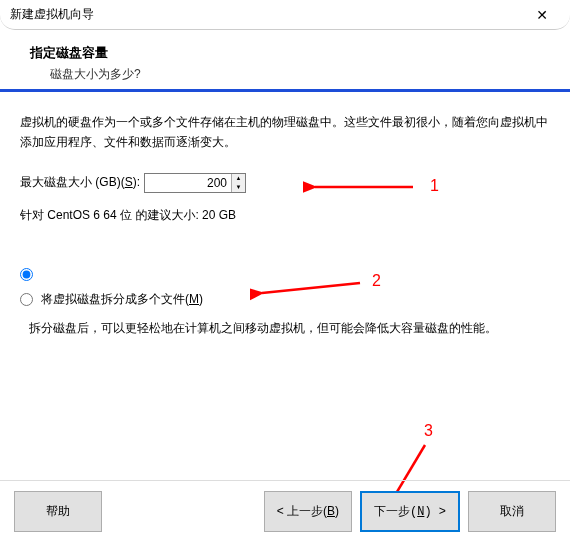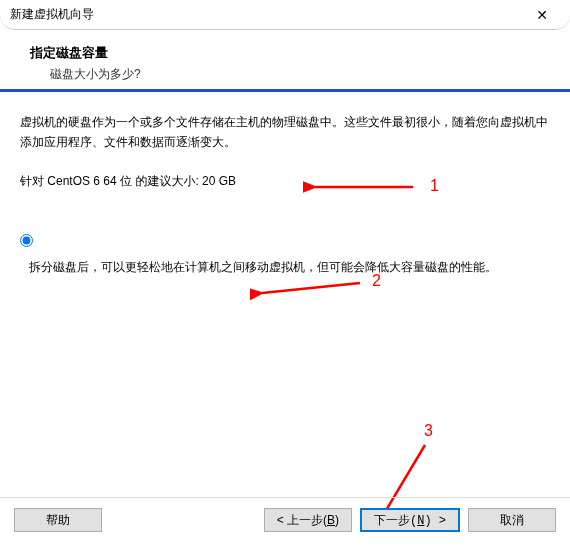--- a/index.html
+++ b/index.html
@@ -18,21 +18,21 @@
     .spinner { display: flex; flex-direction: column; width: 14px; border-left: 1px solid #aaa; }
     .spinner-btn { flex: 1; background: #f0f0f0; border: none; font-size: 6px; line-height: 1; cursor: pointer; padding: 0; display:flex; align-items:center; justify-content:center; }
     .hint { font-size: 12px; color: #000; margin-bottom: 44px; }
     .radio-row { display: flex; align-items: center; margin-bottom: 10px; font-size: 12px; }
     .radio-row input[type=radio] { margin-right: 8px; width: 13px; height: 13px; }
     .radio-label { color: #000; }
     .radio-label .u { text-decoration: underline; }
     .dotted-focus { outline: 1px dotted #000; outline-offset: 0; padding: 0 1px; }
     .split-desc { font-size: 12px; color: #000; line-height: 1.7; margin-left: 9px; margin-top: 4px; }
     .buttons { position: absolute; bottom: 10px; left: 0; right: 0; padding: 10px 14px; display: flex; align-items: center; border-top: 1px solid #ddd; }
-    .btn { height: 24px; padding: 0 12px; background: #e1e1e1; border: 1px solid #adadad; font-size: 12px; cursor: pointer; min-width: 88px; text-align: center; }
+    .btn { height: 41px; padding: 0 12px; background: #e1e1e1; border: 1px solid #adadad; font-size: 12px; cursor: pointer; min-width: 88px; text-align: center; }
     .btn .u { text-decoration: underline; }
     .btn-help { min-width: 88px; }
     .spacer { flex: 1; }
     .btn-next { border: 2px solid #0078d7; background: #e1e1e1; font-family: Liberation Mono, monospace; }
     .btn-group { display: flex; gap: 8px; }
     
     .anno { position: absolute; pointer-events: none; }
     .anno-num { color: #ff0000; font-size: 16px; font-family: Arial; }
     .arrow-svg { position: absolute; pointer-events: none; }
   </style>
@@ -47,27 +47,45 @@
 </div>
 
 <div class="header">
   <div class="header-title">指定磁盘容量</div>
   <div class="header-sub">磁盘大小为多少?</div>
 </div>
 
 <div class="content">
   <div class="desc">虚拟机的硬盘作为一个或多个文件存储在主机的物理磁盘中。这些文件最初很小，随着您向虚拟机中添加应用程序、文件和数据而逐渐变大。</div>
 
+  <div class="size-row">
+    <span class="size-label">
+      <span>最大磁盘大小 (GB)(</span><span style="text-decoration:underline">S</span><span>):</span>
+    </span>
+    <span class="size-input-wrap">
+      <input class="size-input" value="200" style="">
+      <span class="spinner">
+        <button class="spinner-btn">▲</button>
+        <button class="spinner-btn">▼</button>
+      </span>
+    </span>
+  </div>
 
   <div class="hint">针对 CentOS 6 64 位 的建议大小: 20 GB</div>
 
   <div class="radio-row">
     <input type="radio" name="splitopt" checked="" style="">
   </div>
 
+  <div class="radio-row">
+    <input type="radio" name="splitopt" style="">
+    <span class="radio-label">
+      <span>将虚拟磁盘拆分成多个文件(</span><span class="u">M</span><span>)</span>
+    </span>
+  </div>
 
   <div class="split-desc">拆分磁盘后，可以更轻松地在计算机之间移动虚拟机，但可能会降低大容量磁盘的性能。</div>
 </div>
 
 <svg class="arrow-svg" style="left:303px; top:177px;" width="120" height="20">
   <defs>
       <marker id="ah1" markerWidth="10" markerHeight="8" refX="1" refY="4" orient="auto">
         <polygon points="10 0, 0 4, 10 8" fill="#ff0000"></polygon>
       </marker>
     </defs>

